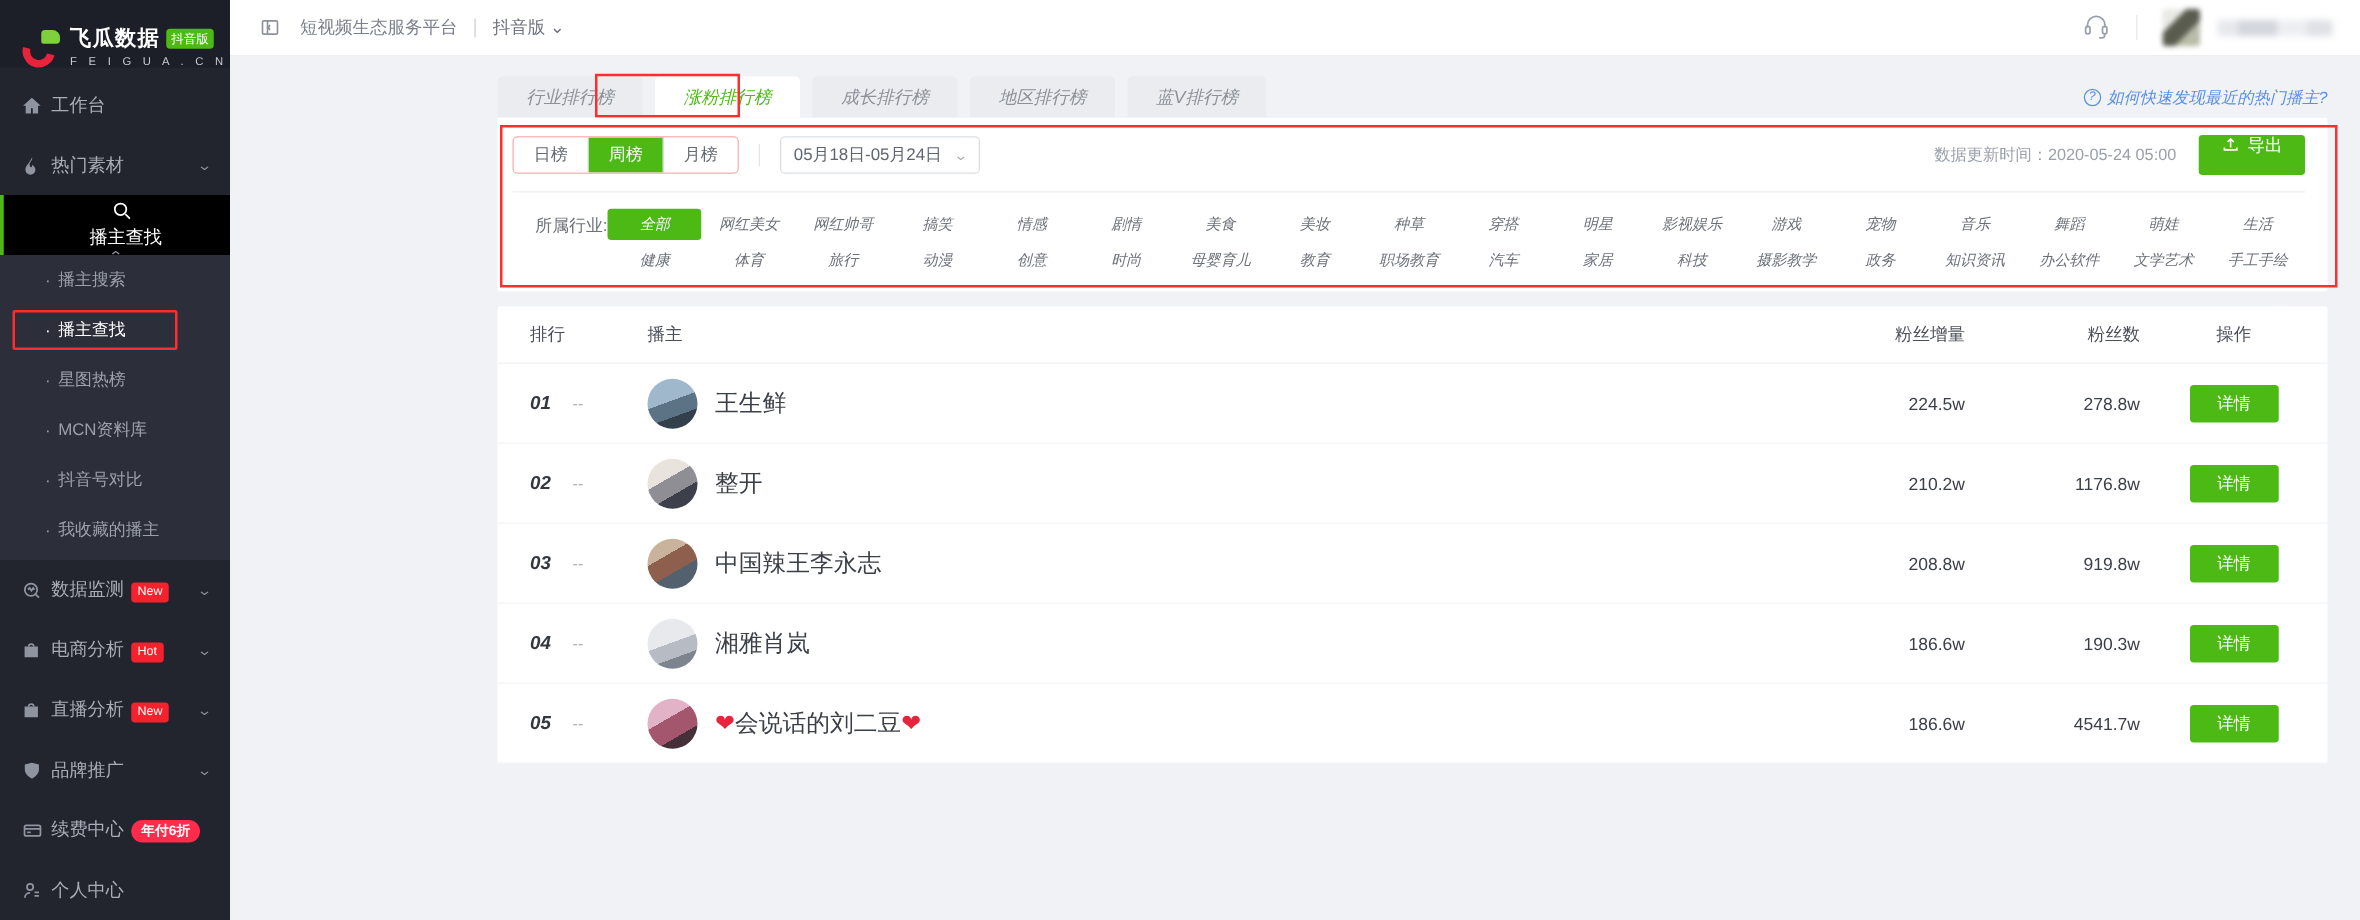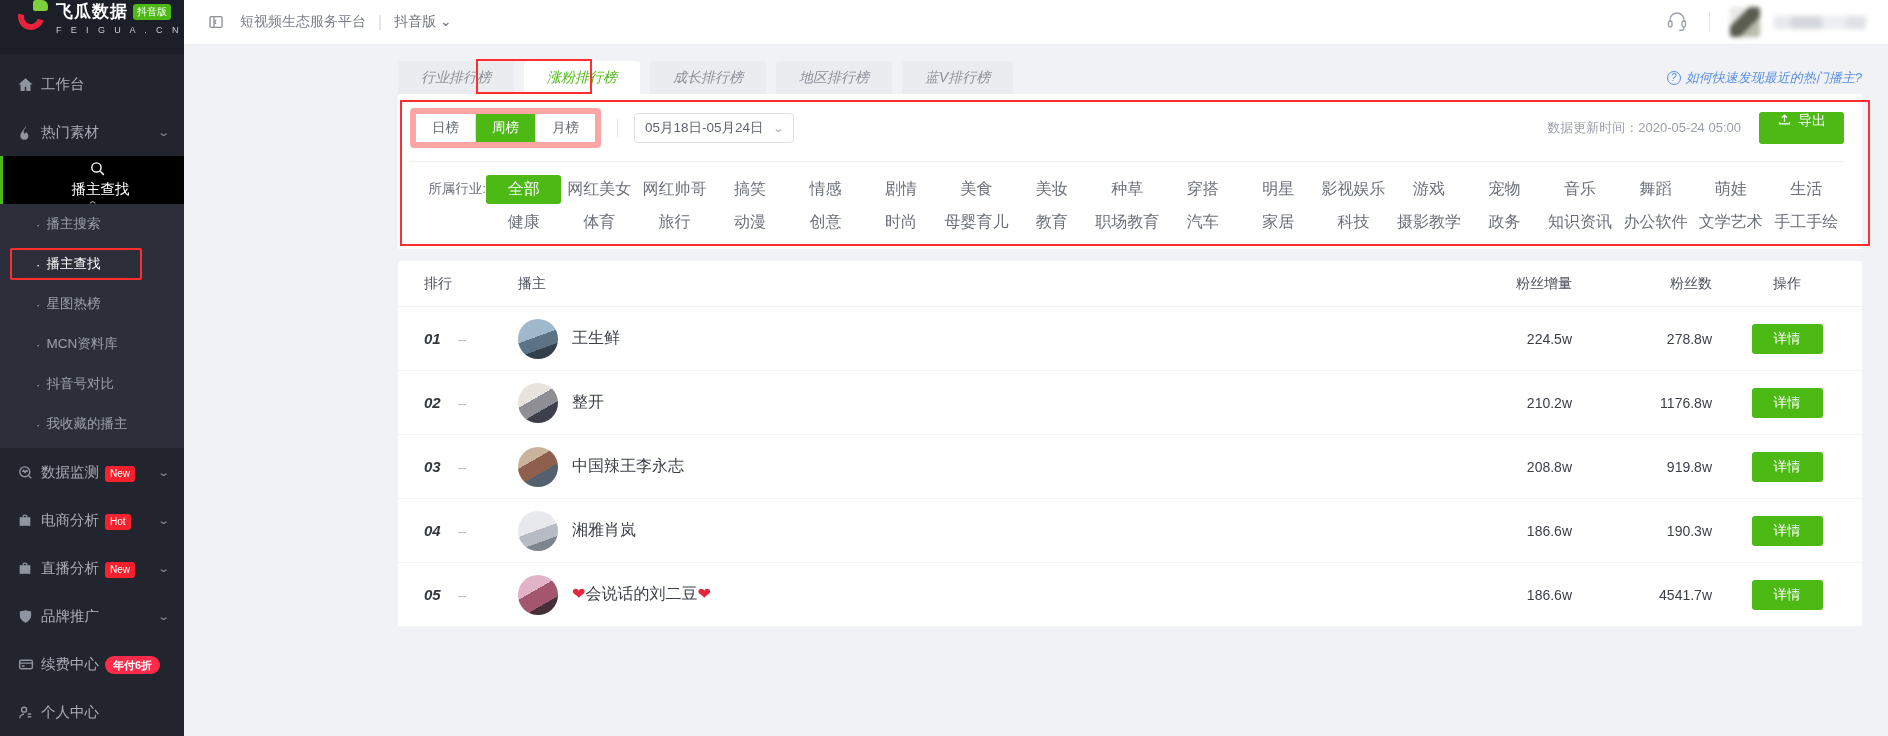--- a/index.html
+++ b/index.html
@@ -13,21 +13,21 @@
 
   
   .sidebar {
     width: 184px; flex: 0 0 184px;
     background: #22252e;
     height: 736px;
     overflow: hidden;
     position: relative;
   }
   .logo-area {
-    height: 54px; display: flex; align-items: flex-start; padding-left: 18px;
+    height: 54px; display: flex; align-items: flex-end; padding-left: 18px;
     background: #1c1f27;
   }
   .logo-mark { position: relative; width: 34px; height: 30px; flex: 0 0 34px; }
   .logo-mark .ring {
     position: absolute; left: 0; top: 4px; width: 26px; height: 26px;
     border-radius: 50%;
     border: 6px solid #e8243c;
     border-top-color: transparent; border-right-color: transparent;
     transform: rotate(-30deg);
   }
@@ -123,21 +123,21 @@
     width: 14px; height: 14px; border-radius: 50%; border: 1px solid #5a8fe6;
     font-size: 10px; line-height: 12px; text-align: center; margin-right: 5px;
   }
 
   
   .content { flex: 1; padding: 0 26px 0 214px; overflow: hidden; }
   .panel { background: #fff; border-radius: 2px; }
 
   .filterbox { padding: 14px 18px 12px 12px; position: relative; }
   .filter-row1 { display: flex; align-items: center; }
-  .segmented { display: flex; border: 6px solid #fca5a5; border-radius: 4px; overflow: hidden; }
+  .segmented { display: flex; border: 1px solid #fca5a5; border-radius: 4px; overflow: hidden; }
   .seg {
     padding: 0 16px; height: 28px; line-height: 28px; font-size: 13.5px;
     color: #656b75; background: #fff; cursor: pointer;
     border-right: 1px solid #dcdfe4;
   }
   .seg:last-child { border-right: none; }
   .seg.on { background: #4cb914; color: #fff; }
   .dividerv { width: 1px; height: 18px; background: #e2e4e8; margin: 0 16px; }
   .datepick {
     height: 30px; min-width: 160px; border: 1px solid #dcdfe4; border-radius: 4px;
@@ -152,22 +152,22 @@
     border: none;
   }
   .export-btn .upic { margin-right: 6px; display:flex; }
 
   .filter-sep { height: 1px; background: #eceef1; margin: 13px 0 0 0; }
 
   .industry { display: flex; padding-top: 13px; }
   .industry-label { color: #6b707a; font-size: 13.5px; width: 76px; flex: 0 0 76px; text-align: right; padding-top: 5px; }
   .chips { flex: 1; display: grid; grid-template-columns: repeat(18, 1fr); row-gap: 4px; }
   .chip {
-    font-size: 16px; color: #6b707a; text-align: center; padding: 4px 2px;
-    cursor: pointer; white-space: nowrap;
+    font-size: 12px; color: #6b707a; text-align: center; padding: 4px 2px;
+    cursor: pointer; white-space: nowrap; font-style: italic;
   }
   .chip.on { background: #4cb914; color: #fff; border-radius: 3px; }
 
   .redbox-filter {
     position: absolute; left: 2px; top: 6px; right: -8px; bottom: 3px;
     border: 2px solid #ff2d2d; pointer-events: none;
   }
   .redbox-tab {
     position: absolute; border: 2px solid #ff2d2d; pointer-events: none;
   }
@@ -186,21 +186,21 @@
   .rank-delta { color: #a9aeb7; font-size: 13px; margin-left: 10px; }
   .avatar {
     width: 40px; height: 40px; border-radius: 50%; margin-right: 14px; flex: 0 0 40px;
     background: #d9dde3; overflow: hidden; position: relative;
   }
   .a1 { background: linear-gradient(160deg,#9fb8cc 0 45%,#5c7385 45% 70%,#33404c 70% 100%); }
   .a2 { background: linear-gradient(150deg,#e8e3dd 0 40%,#8f8e95 40% 65%,#3d3f4a 65% 100%); }
   .a3 { background: linear-gradient(150deg,#c9b39c 0 35%,#8e5f4c 35% 62%,#53606e 62% 100%); }
   .a4 { background: linear-gradient(160deg,#e7e9ec 0 48%,#b7bcc4 48% 72%,#7d848e 72% 100%); }
   .a5 { background: linear-gradient(150deg,#e2b2c6 0 40%,#a4566e 40% 70%,#45303a 70% 100%); }
-  .author-name { color: #3a3f48; font-size: 16px; }
+  .author-name { color: #3a3f48; font-size: 19px; }
   .heart { color: #e8243c; }
   .num { color: #3a3f48; font-size: 14px; }
   .detail-btn {
     display: inline-block; background: #4cb914; color: #fff; font-size: 13.5px;
     padding: 6px 22px; border-radius: 3px; cursor: pointer; border: none;
   }
 </style>
 </head>
 <body>
 

